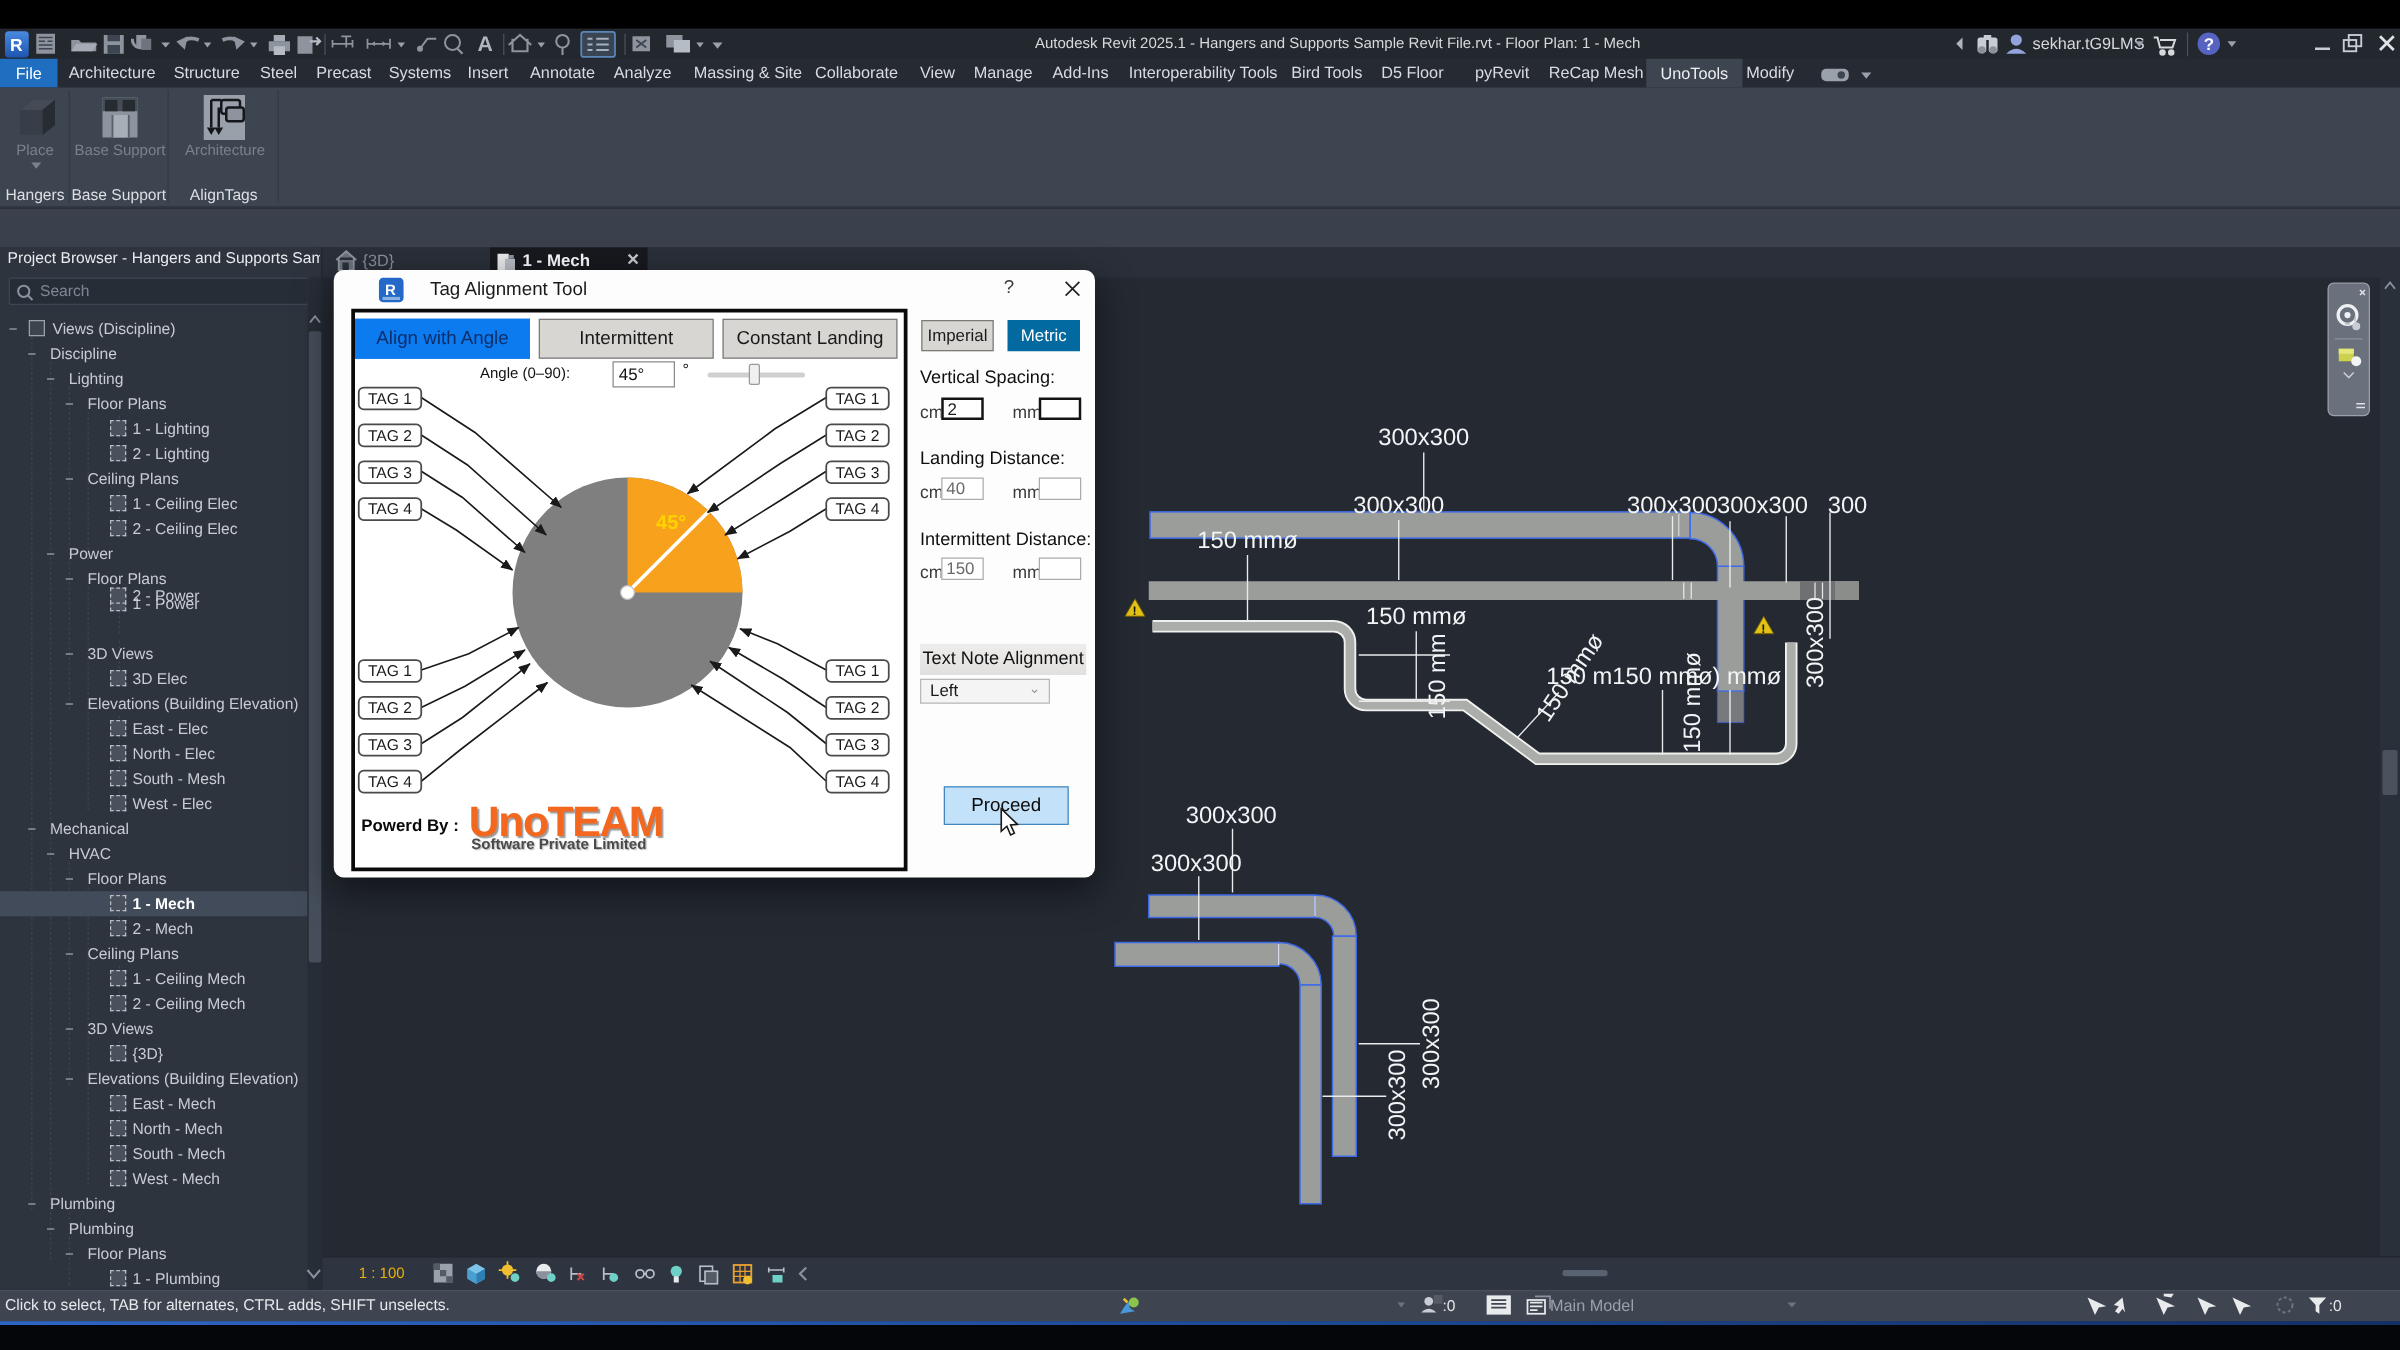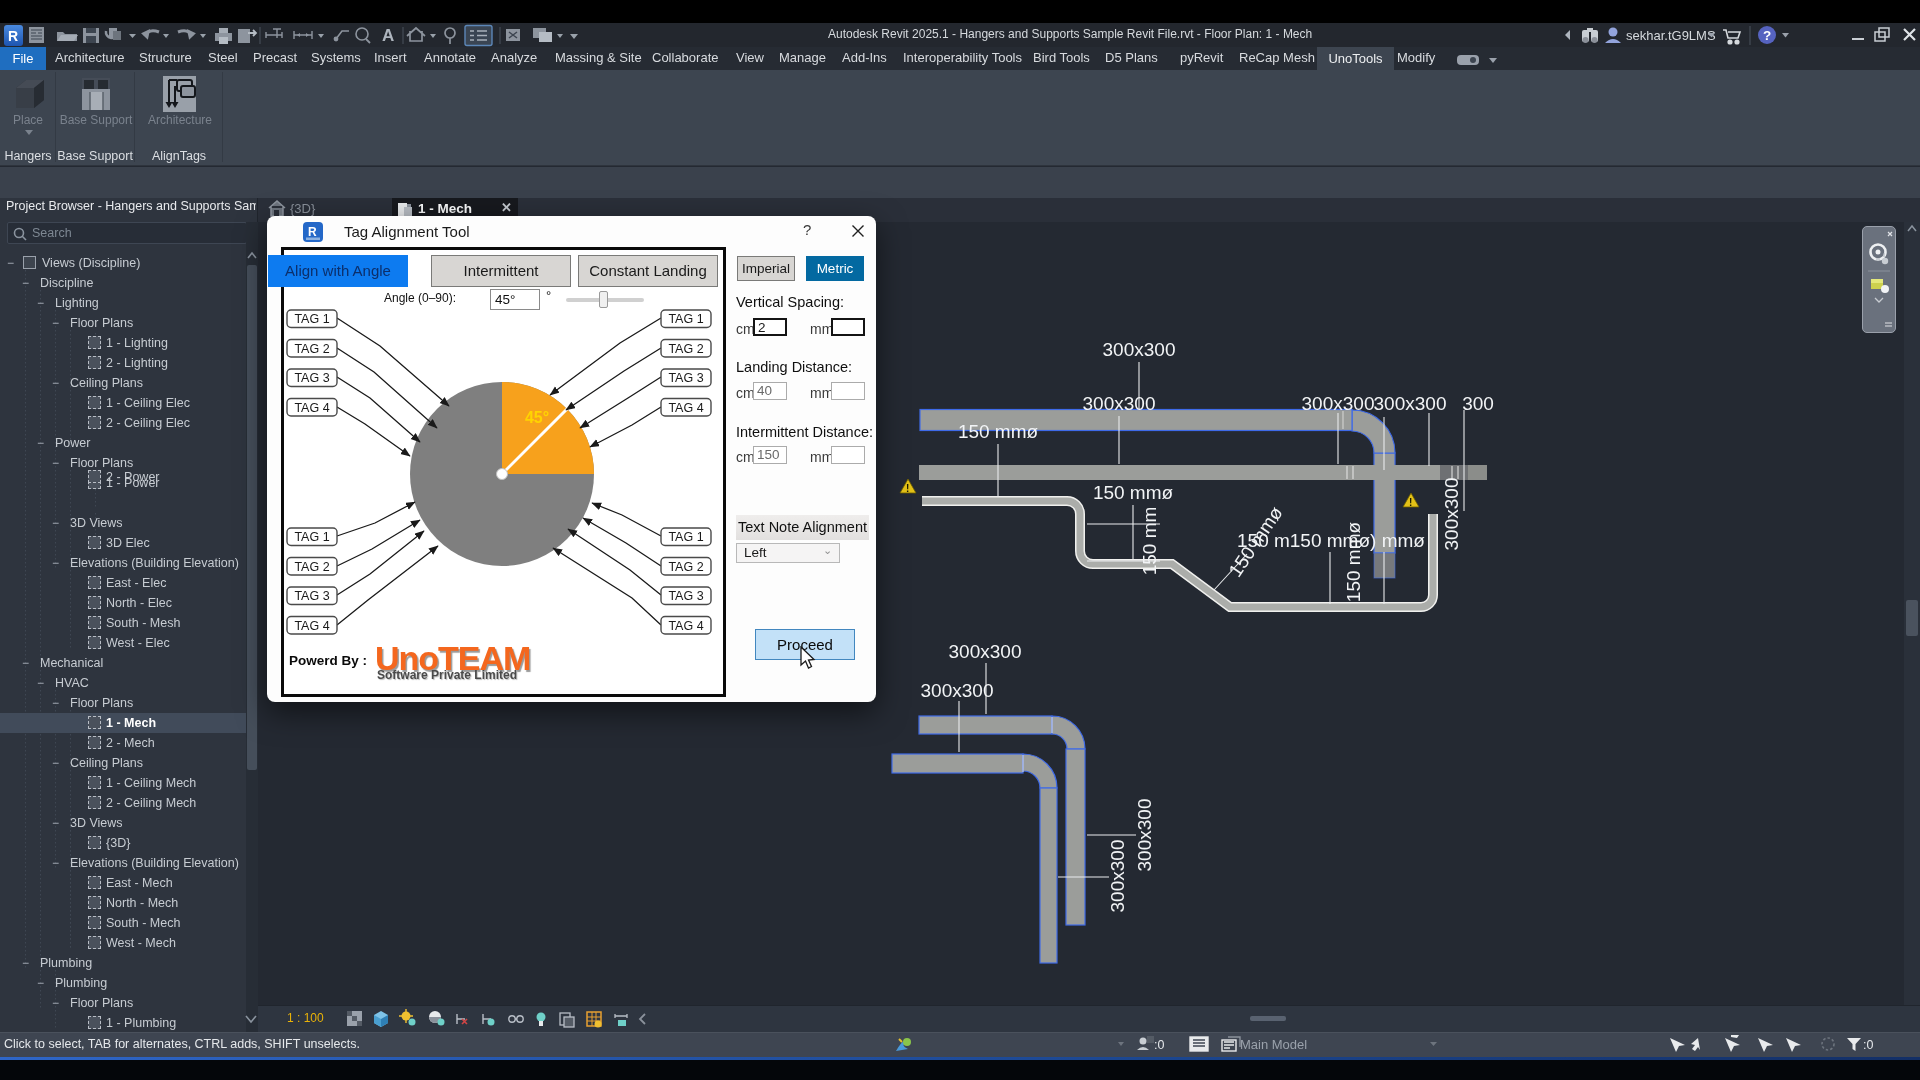--- a/index.html
+++ b/index.html
@@ -47,21 +47,21 @@
 #hthumb{left:1250px;top:1016px;width:36px;height:5px;background:#596270;border-radius:2px;}
 #statusbar{left:0;top:1032px;width:1920px;height:25px;background:#3e4551;border-top:1px solid #4a515c;}
 #statustxt{left:4px;top:1037px;color:#e5e8eb;font-size:12.5px;}
 #bluebar{left:0;top:1057px;width:1920px;height:3px;background:linear-gradient(90deg,#2e66c8,#1b4690 60%,#132f66);}
 #botblack{left:0;top:1060px;width:1920px;height:20px;background:#04060a;}
 
 #dlg{left:267px;top:216px;width:609px;height:486px;background:#fdfdfd;border-radius:8px;box-shadow:0 10px 30px rgba(0,0,0,0.55);}
 #dlgtitle{left:77px;top:7px;font-size:15px;color:#1a1a1a;}
 #dlgbox{left:14px;top:31px;width:445px;height:450px;border:3px solid #0a0a0a;background:#fff;}
 .dtab{position:absolute;top:39px;height:32px;width:140px;font-size:15px;text-align:center;line-height:30px;}
-#dtab1{left:1px;background:#0d7bf0;color:#0c2f6b;border:1px solid #0d7bf0;}
+#dtab1{left:17px;background:#0d7bf0;color:#0c2f6b;border:1px solid #0d7bf0;}
 #dtab2{left:164px;background:#d8d6d3;color:#1a1a1a;border:1px solid #7a7a78;}
 #dtab3{left:311px;background:#d8d6d3;color:#1a1a1a;border:1px solid #7a7a78;}
 #imperial{left:470px;top:40px;width:58px;height:25px;background:#d8d6d3;border:1px solid #7a7a78;color:#1a1a1a;font-size:13.5px;text-align:center;line-height:23px;}
 #metric{left:539px;top:40px;width:58px;height:25px;background:#0369a1;color:#fff;font-size:13.5px;text-align:center;line-height:25px;}
 #anglbl{left:117px;top:75px;width:100px;font-size:12px;color:#111;}
 #angfield{left:223px;top:73px;width:50px;height:21px;border:1px solid #8a8a8a;background:#fff;font-size:13.5px;color:#111;padding-left:4px;line-height:19px;}
 #angdeg{left:279px;top:72px;font-size:13px;color:#111;}
 #angslider{left:299px;top:82px;width:78px;height:4px;background:#d0d0d0;border-radius:2px;}
 #angthumb{left:332px;top:75px;width:9px;height:17px;background:#f0f0f0;border:1px solid #9a9a9a;border-radius:2px;}
 .rplab{position:absolute;font-size:14.5px;color:#0f0f0f;white-space:nowrap;}
@@ -92,21 +92,21 @@
 <span class="mtab" style="left:374px">Insert</span>
 <span class="mtab" style="left:424px">Annotate</span>
 <span class="mtab" style="left:491px">Analyze</span>
 <span class="mtab" style="left:555px">Massing &amp; Site</span>
 <span class="mtab" style="left:652px">Collaborate</span>
 <span class="mtab" style="left:736px">View</span>
 <span class="mtab" style="left:779px">Manage</span>
 <span class="mtab" style="left:842px">Add-Ins</span>
 <span class="mtab" style="left:903px">Interoperability Tools</span>
 <span class="mtab" style="left:1033px">Bird Tools</span>
-<span class="mtab" style="left:1105px">D5 Plans</span>
+<span class="mtab" style="left:1105px">D5 Floor</span>
 <span class="mtab" style="left:1180px">pyRevit</span>
 <span class="mtab" style="left:1239px">ReCap Mesh</span>
 <span class="mtab" style="left:1397px">Modify</span>
 <svg class="abs" style="left:1455px;top:52px" width="46" height="16" viewBox="0 0 46 16">
 <rect x="2" y="3" width="22" height="10" rx="4" fill="#9aa1ab"></rect>
       <circle cx="18" cy="8" r="3" fill="#3d4550"></circle>
 <path d="M34 6 l4 5 l4 -5 z" fill="#9aa1ab"></path>
 </svg>
 
 <svg class="abs" style="left:0;top:23px" width="640" height="24" viewBox="0 0 640 24">

